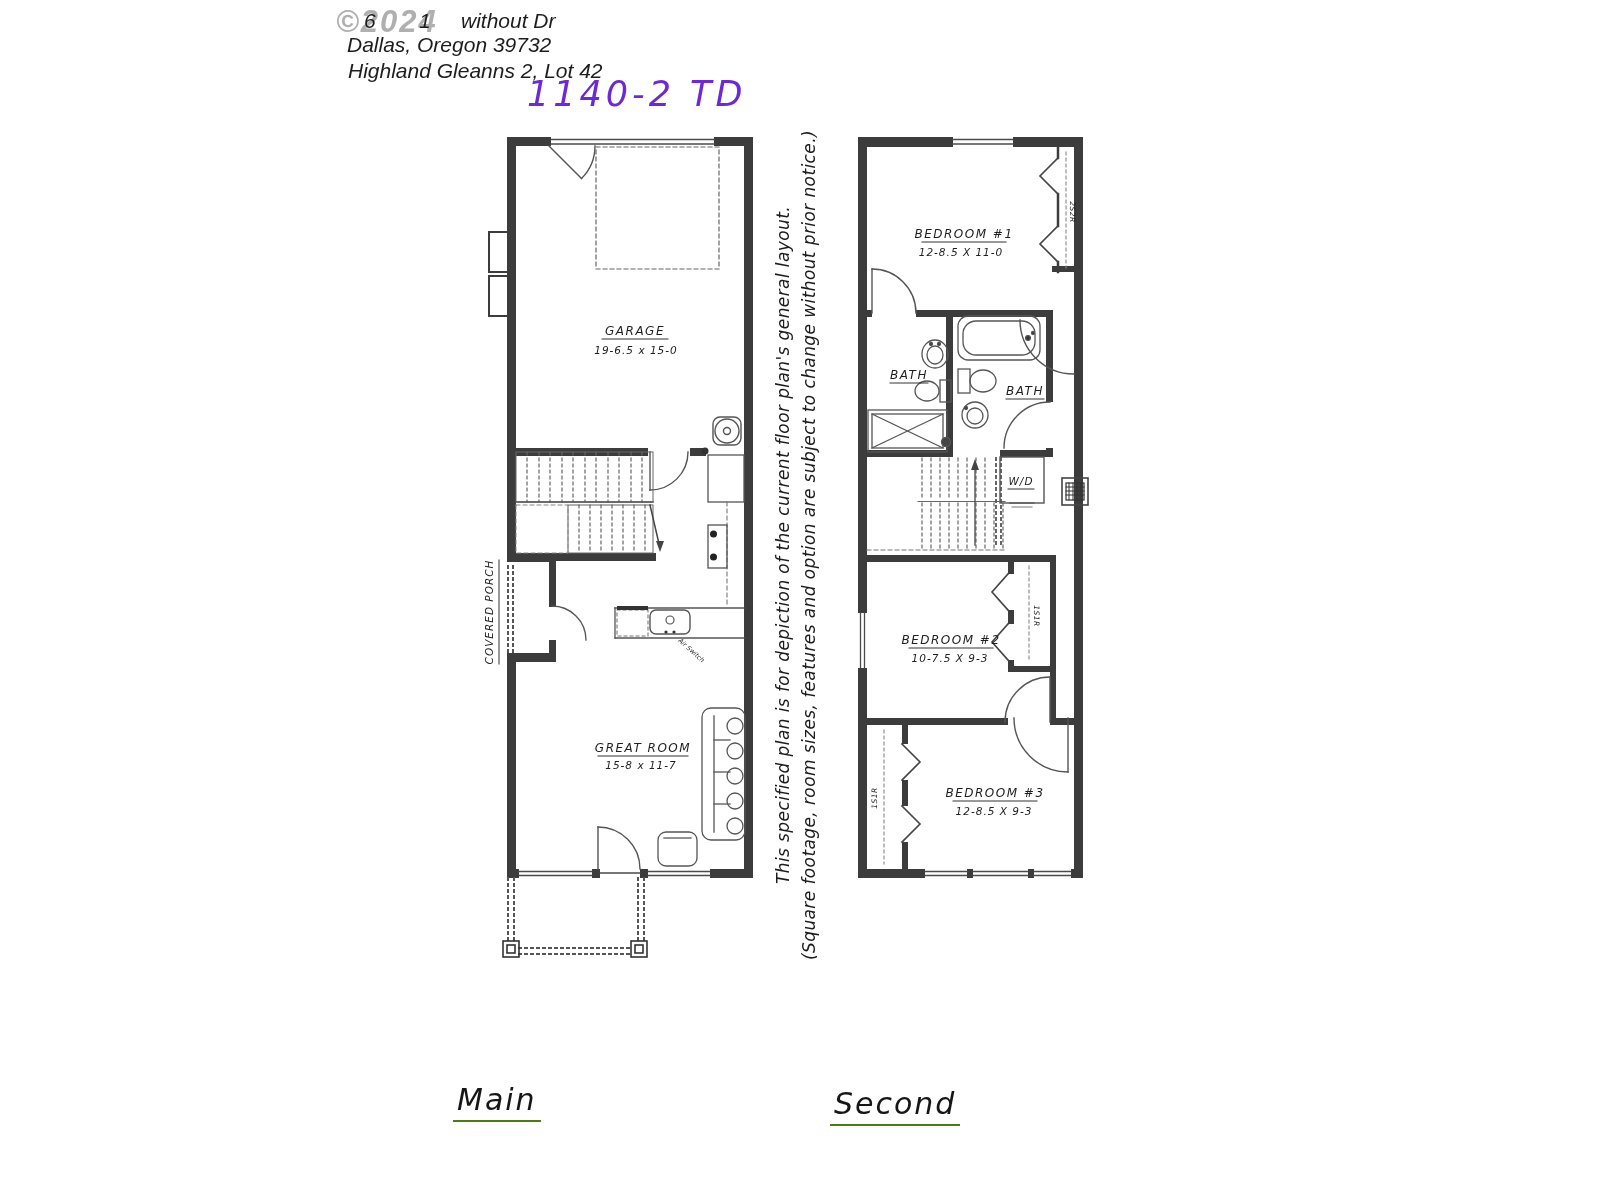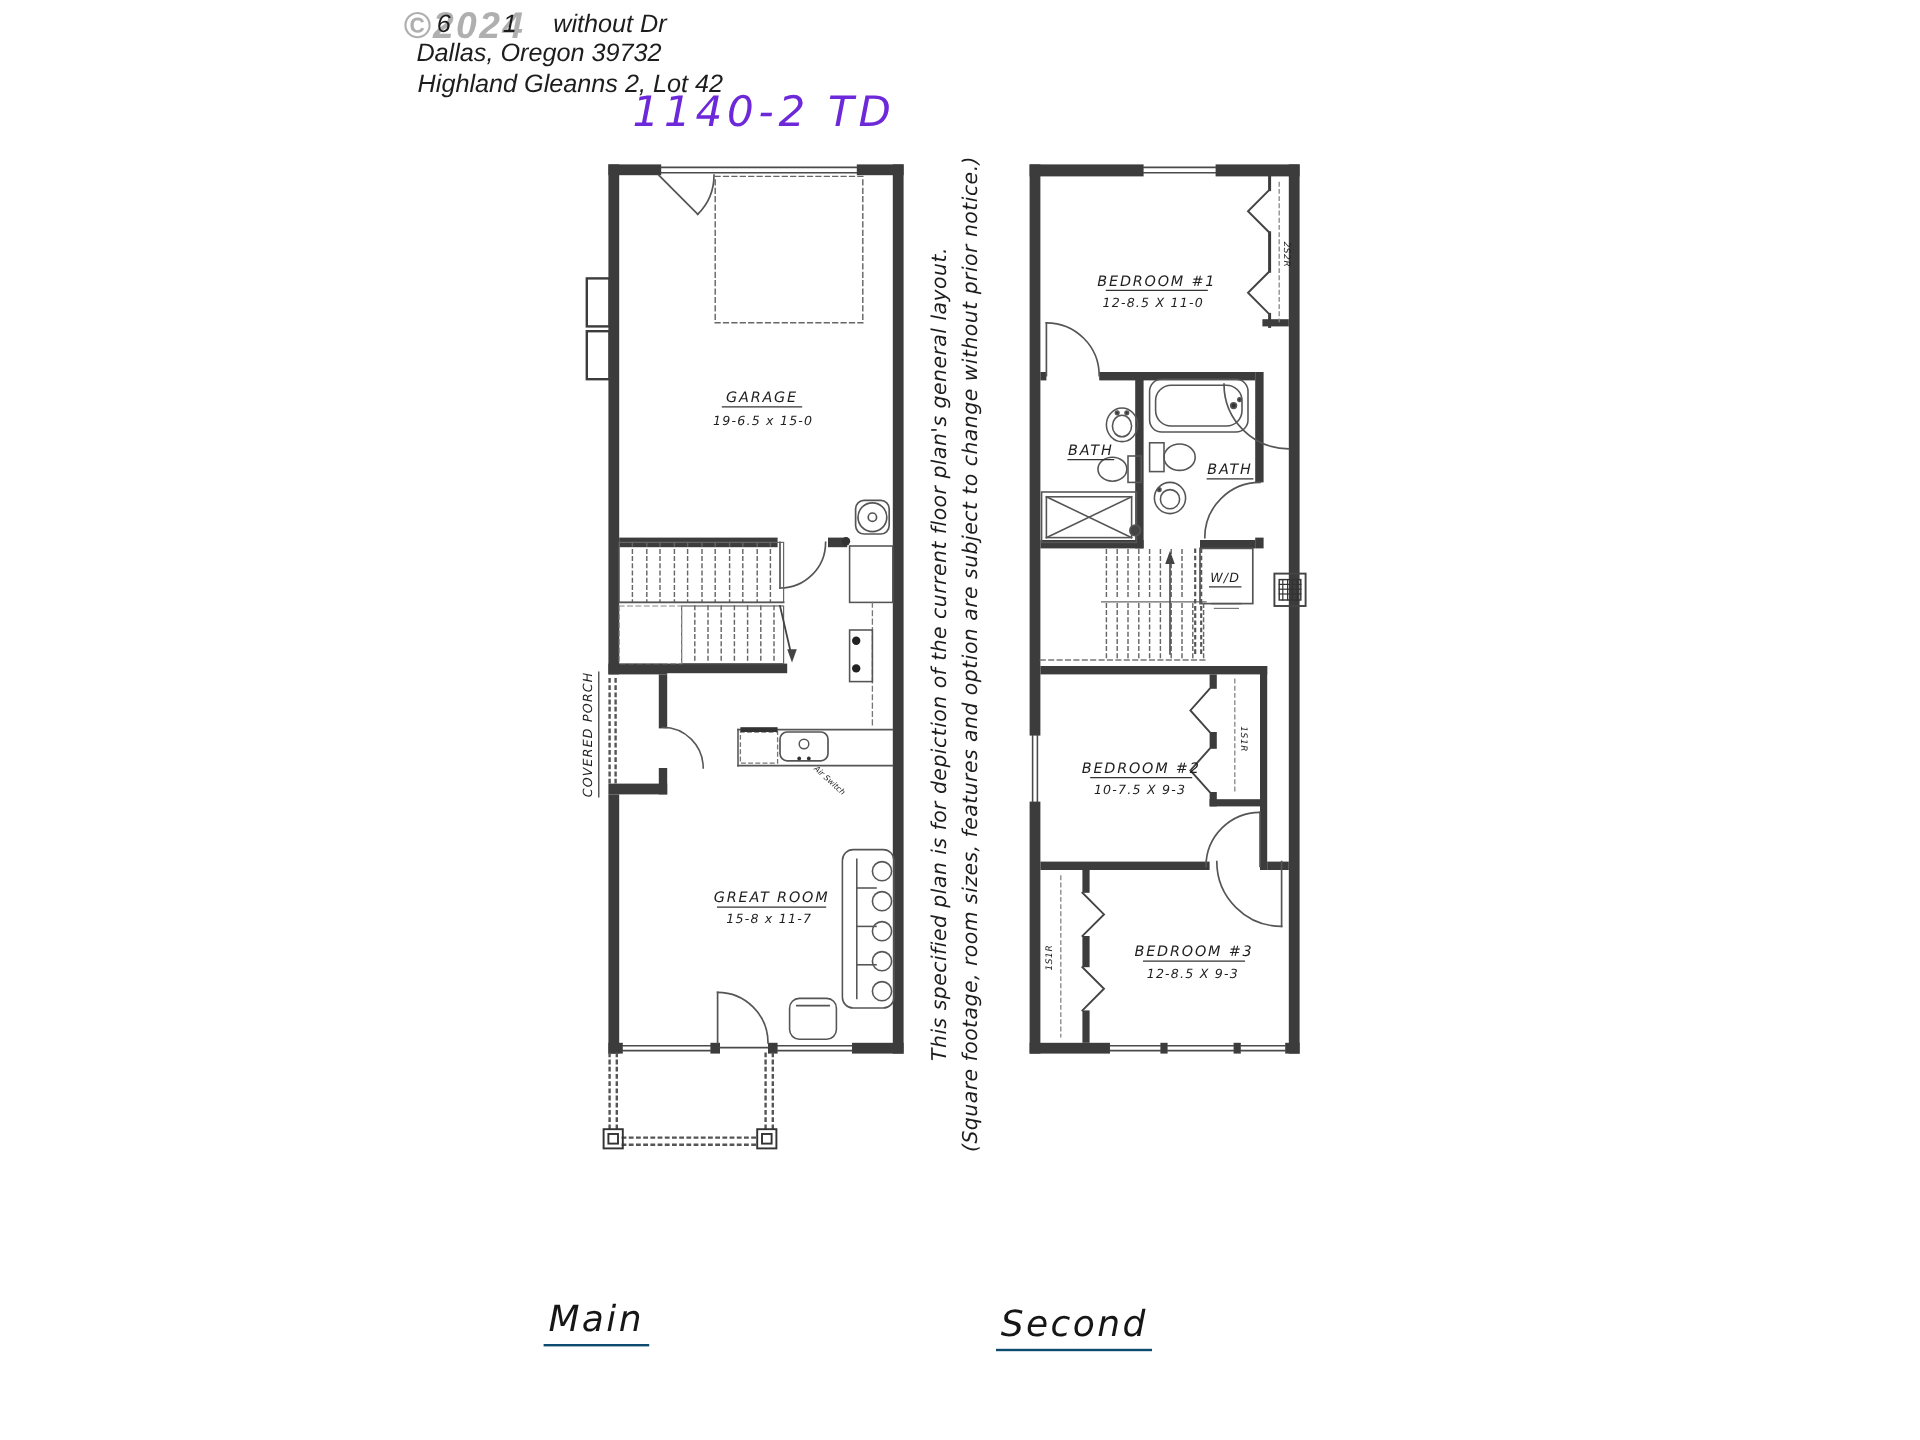--- a/index.html
+++ b/index.html
@@ -4,21 +4,21 @@
 <style>
   html,body{margin:0;padding:0;background:#fff;}
   #canvas{position:relative;width:1600px;height:1200px;background:#ffffff;overflow:hidden;
           font-family:"DejaVu Sans",sans-serif;color:#222;font-style:italic;}
   .abs{position:absolute;white-space:nowrap;}
   .addr{font-family:"Liberation Sans",sans-serif;font-size:21px;color:#1d1d1d;}
   .watermark{font-family:"Liberation Sans",sans-serif;font-size:31px;font-weight:bold;
              color:#a2a2a2;opacity:.85;letter-spacing:2px;}
   .plan-title{font-family:"DejaVu Sans",sans-serif;font-size:35px;letter-spacing:4px;color:#6d28d9;}
   .floor-label{font-family:"DejaVu Sans",sans-serif;font-size:30px;letter-spacing:2px;color:#161616;
-               border-bottom:2px solid #0c4a6e;padding:0 4px 3px 4px;}
+               border-bottom:2px solid #4d7c0f;padding:0 4px 3px 4px;}
   .disclaimer{font-family:"DejaVu Sans",sans-serif;font-size:17px;letter-spacing:.4px;color:#1c1c1c;
               transform:translate(-50%,-50%) rotate(-90deg);}
   svg text{font-family:"DejaVu Sans",sans-serif;fill:#1f1f1f;}
   .room-name{font-size:12px;letter-spacing:1.5px;}
   .room-dims{font-size:10.5px;letter-spacing:1px;}
   .tiny{font-size:7.5px;letter-spacing:.5px;}
   .micro{font-size:6.5px;}
 </style>
 </head>
 <body>

